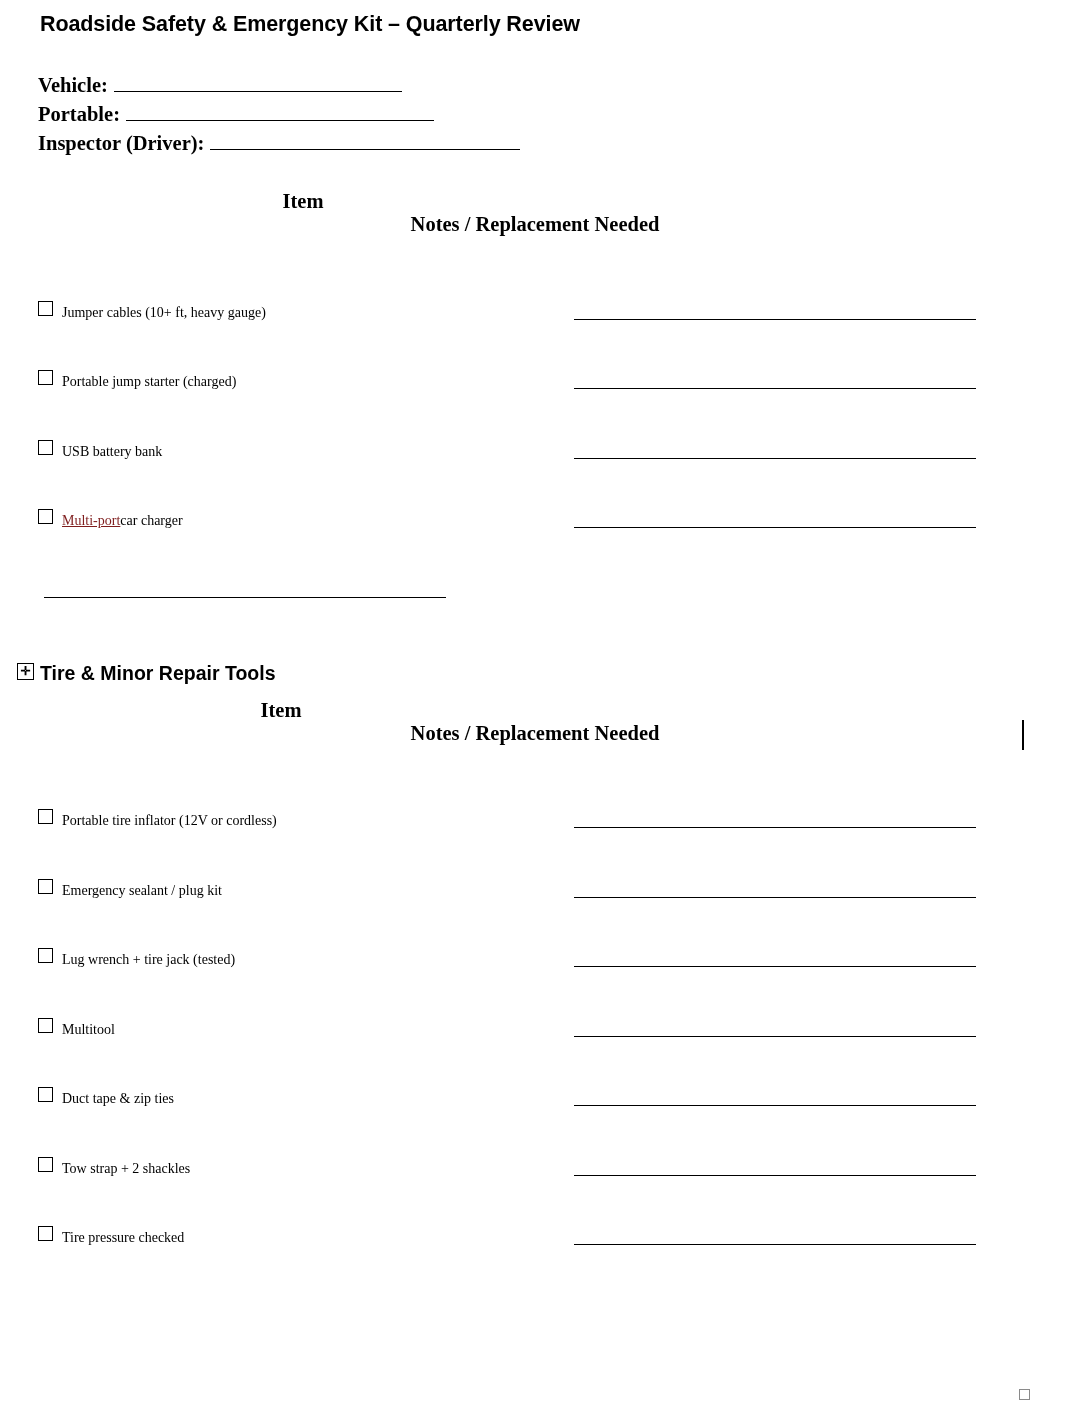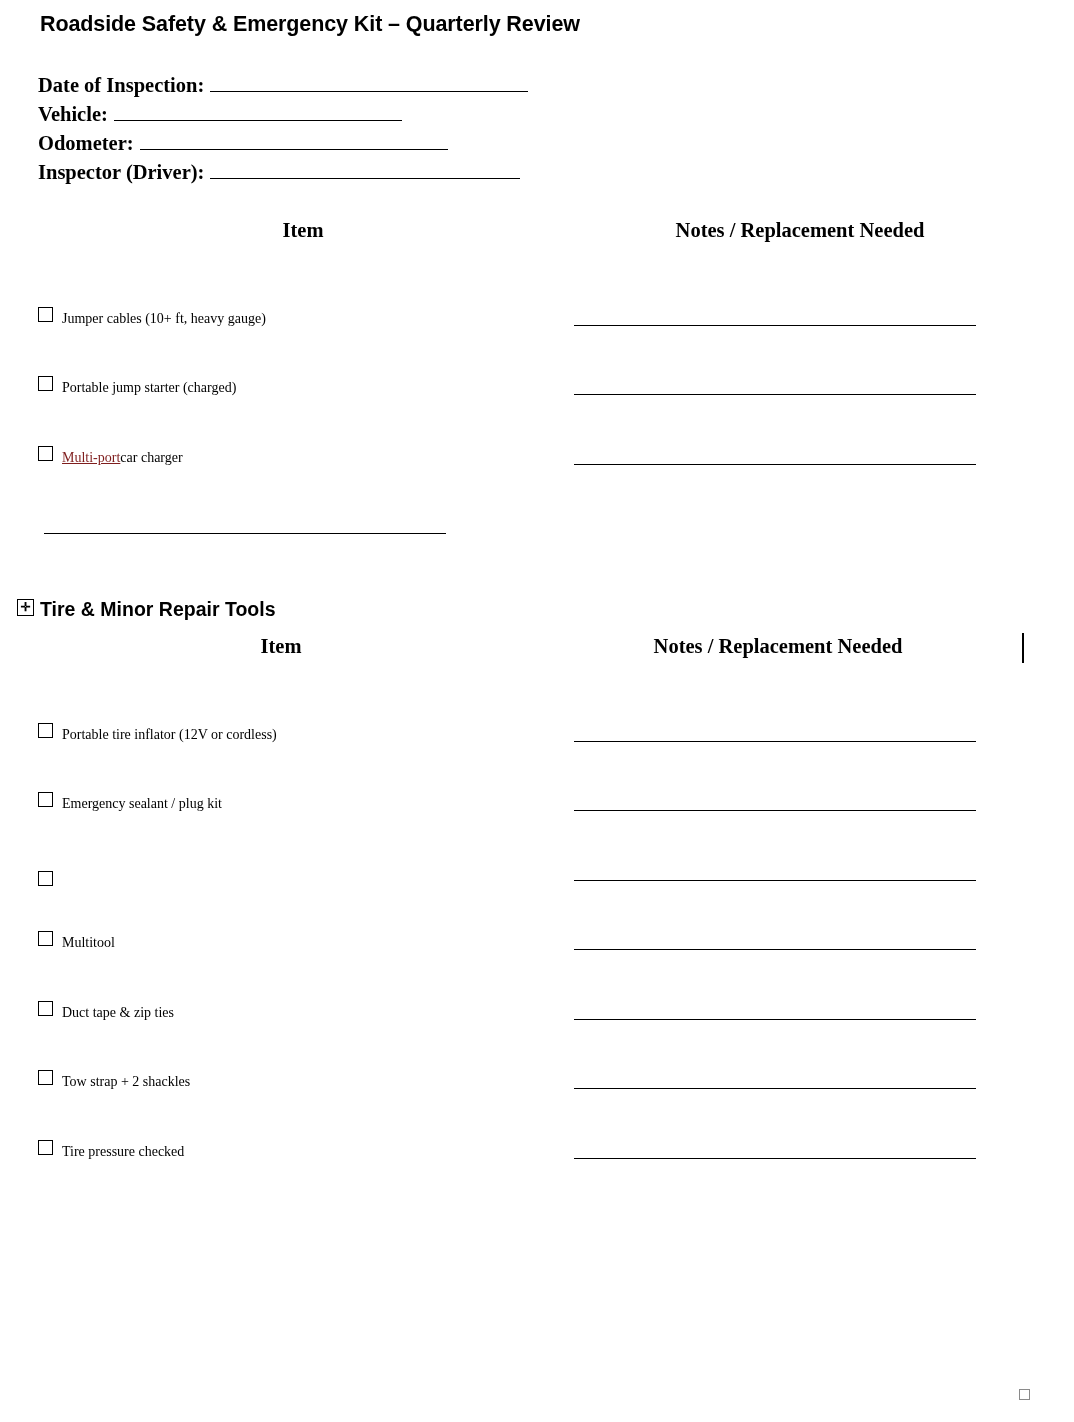--- a/index.html
+++ b/index.html
@@ -78,20 +78,21 @@
     text-align: center;
     font-family: "Liberation Sans", sans-serif;
     color: #000;
   }
   .col-headers {
     display: flex;
     margin-top: 14px;
     font-family: "Liberation Serif", serif;
     font-weight: bold;
     font-size: 20.5px;
+    flex-direction: column;
   }
   .col-item-head {
     width: 530px;
     text-align: center;
     padding-left: 0;
   }
   .col-notes-head {
     flex: 1;
     text-align: center;
     position: relative;
@@ -169,27 +170,24 @@
 </style>
 </head>
 <body>
 
 <div class="page">
 
   <div class="doc-title">Roadside Safety &amp; Emergency Kit – Quarterly Review</div>
 
   <div class="field-block">
     <div class="field-line">
-      <span class="field-label">Date of Inspection:</span><span class="blank b-330"></span>
+      <span class="field-label">Vehicle:</span><span class="blank b-290"></span>
     </div>
     <div class="field-line">
-      <span class="field-label">Vehicle:</span><span class="blank b-290"></span>
-    </div>
-    <div class="field-line">
-      <span class="field-label">Odometer:</span><span class="blank b-316"></span>
+      <span class="field-label">Portable:</span><span class="blank b-316"></span>
     </div>
     <div class="field-line">
       <span class="field-label">Inspector (Driver):</span><span class="blank b-312"></span>
     </div>
   </div>
 
   <div class="section">
 
     <div class="col-headers">
       <div class="col-item-head">Item</div>
@@ -206,20 +204,27 @@
       </div>
 
       <div class="row">
         <div class="item">
           <span class="checkbox"></span>
           <span class="item-text">Portable jump starter (charged)</span>
         </div>
         <div class="note-line"></div>
       </div>
 
+      <div class="row">
+        <div class="item">
+          <span class="checkbox"></span>
+          <span class="item-text">USB battery bank</span>
+        </div>
+        <div class="note-line"></div>
+      </div>
 
       <div class="row">
         <div class="item">
           <span class="checkbox"></span>
           <span class="hyperlink">Multi-port</span>
             <span class="item-text"> car charger</span>
         </div>
         <div class="note-line"></div>
       </div>
 
@@ -259,20 +264,21 @@
         <div class="item">
           <span class="checkbox"></span>
           <span class="item-text">Emergency sealant / plug kit</span>
         </div>
         <div class="note-line"></div>
       </div>
 
       <div class="row">
         <div class="item">
           <span class="checkbox"></span>
+          <span class="item-text">Lug wrench + tire jack (tested)</span>
         </div>
         <div class="note-line"></div>
       </div>
 
       <div class="row">
         <div class="item">
           <span class="checkbox"></span>
           <span class="item-text">Multitool</span>
         </div>
         <div class="note-line"></div>

